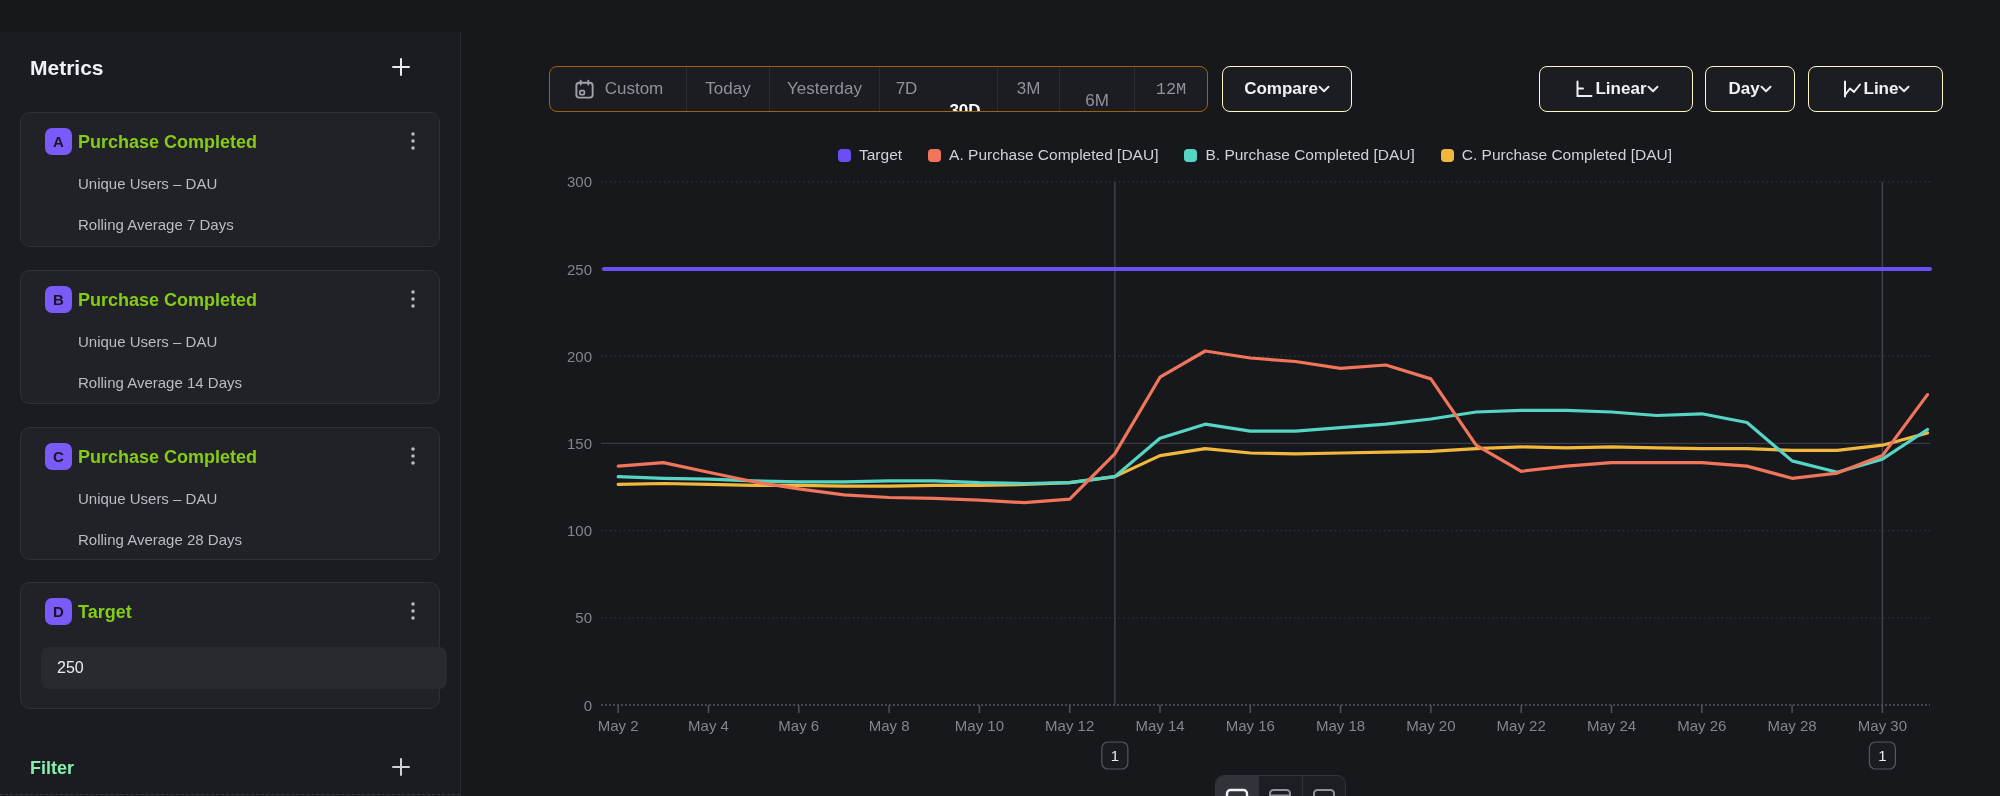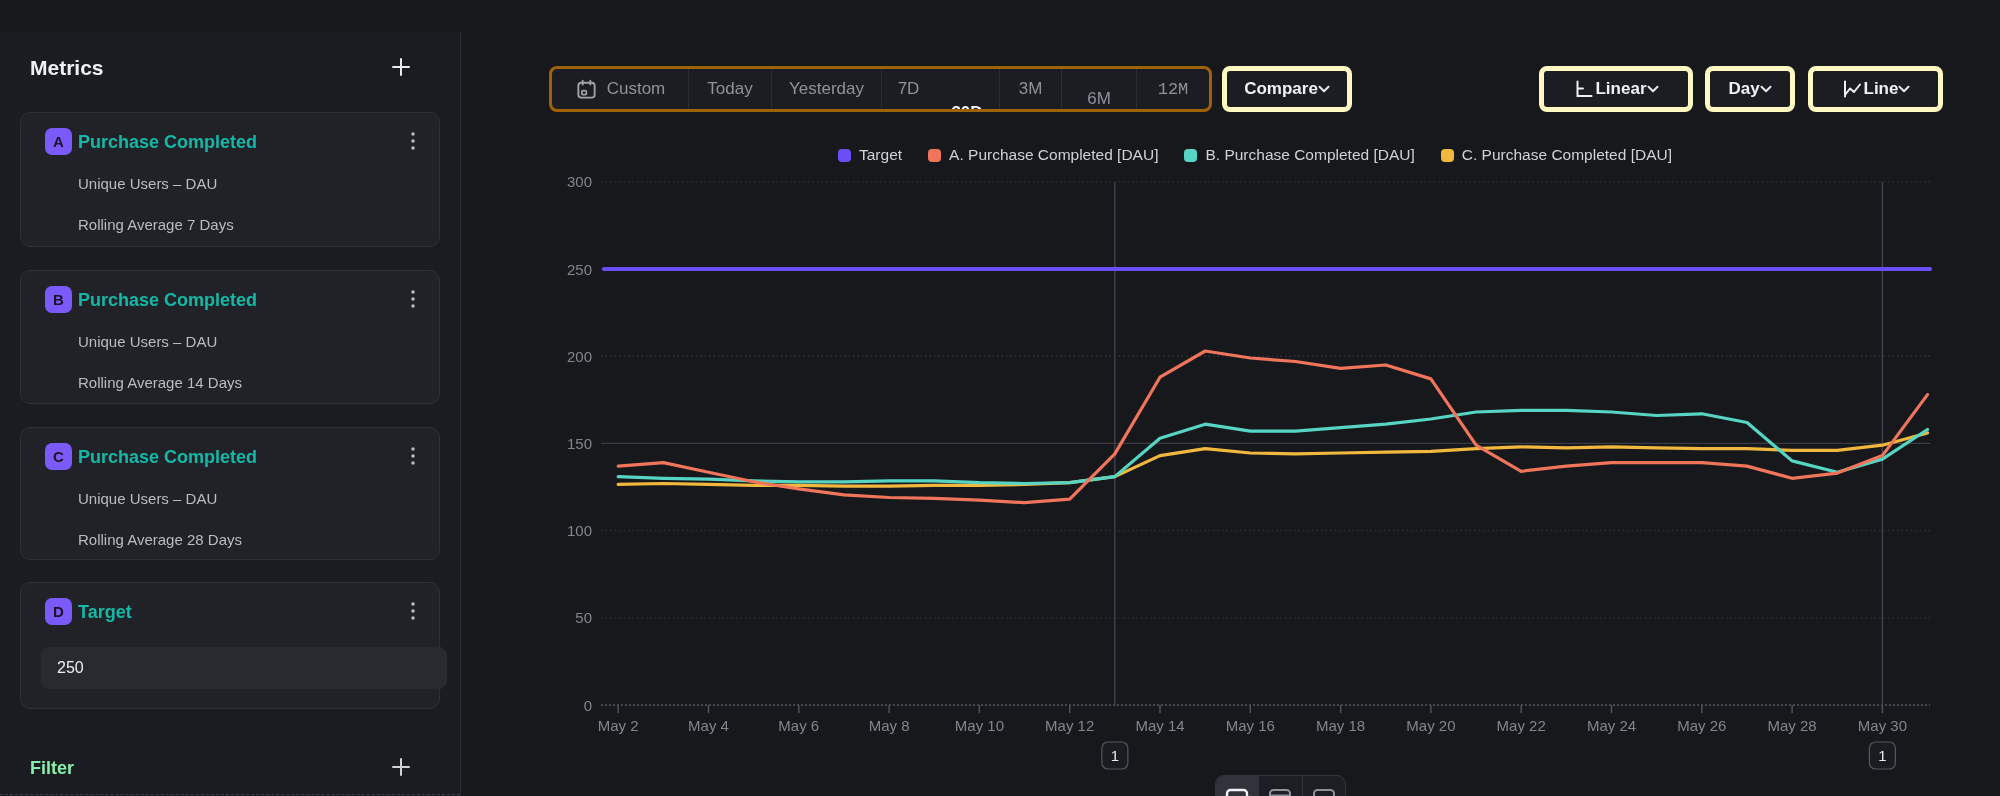--- a/index.html
+++ b/index.html
@@ -8,40 +8,40 @@
 
   
   .sidebar{position:absolute;left:0;top:0;width:460px;height:796px;background:#1b1c21;border-right:1px solid #2b2c32;margin-top:32px;}
   .sb-title{position:absolute;left:30px;top:24px;font-size:21px;font-weight:700;color:#f0f1f4;}
   .icon-btn{position:absolute;width:26px;height:26px;display:flex;align-items:center;justify-content:center;cursor:pointer;}
   .sb-add{left:388px;top:22px;}
   .card{position:absolute;left:20px;width:420px;background:#212228;border:1px solid #2f3037;border-radius:10px;box-sizing:border-box;}
   .card-a{top:80px;height:135px;} .card-b{top:238px;height:134px;} .card-c{top:395px;height:133px;} .card-d{top:550px;height:127px;}
   .badge{position:absolute;left:24px;top:15px;width:27px;height:27px;border-radius:7px;background:#7a5af8;
     color:#1a1424;font-size:15px;font-weight:700;display:flex;align-items:center;justify-content:center;}
-  .m-title{position:absolute;left:57px;top:19px;font-size:18px;font-weight:600;color:#14b8a6;}
+  .m-title{position:absolute;left:57px;top:19px;font-size:18px;font-weight:600;color:#84cc16;}
   .kebab{position:absolute;right:14px;top:16px;width:24px;height:26px;}
   .m-sub1{position:absolute;left:57px;top:62px;font-size:15px;color:#b9bcc3;}
   .m-sub2{position:absolute;left:57px;top:103px;font-size:15px;color:#b9bcc3;}
   .target-input{position:absolute;left:20px;top:64px;width:374px;height:42px;background:#292a30;border:none;border-radius:8px;
     color:#eceef1;font-size:16px;padding:0 16px;font-family:"Liberation Sans",sans-serif;outline:none;}
   .filter-row-label{position:absolute;left:30px;top:726px;font-size:18px;font-weight:600;color:#86efac;text-align:right;}
   .sb-filter-add{left:388px;top:722px;}
   .sb-divider{position:absolute;left:0;top:762px;width:460px;border-top:1px dashed #393a41;}
   .sb-collapse{left:402px;top:779px;}
 
   
   .seg-group{position:absolute;left:549px;top:66px;height:46px;display:flex;background:#1c1d22;
-    border:3px solid #a16207;border-radius:8px;box-sizing:border-box;overflow:hidden;}
+    border:1px solid #a16207;border-radius:8px;box-sizing:border-box;overflow:hidden;}
   .seg{display:flex;align-items:center;justify-content:center;gap:9px;font-size:17px;color:#8f929b;
     border-left:1px solid #2b2c33;cursor:pointer;box-sizing:border-box;}
   .seg:first-child{border-left:none;}
   .seg.active{background:#2c2d34;color:#ffffff;font-weight:700;border-radius:6px;border-left:none;margin-top:44px;}
   .btn{position:absolute;top:66px;height:46px;display:flex;align-items:center;justify-content:center;gap:0;
-    background:#1c1d22;border:5px solid #fef9c3;border-radius:8px;box-sizing:border-box;
+    background:#1c1d22;border:1px solid #fef9c3;border-radius:8px;box-sizing:border-box;
     color:#f0f1f4;font-size:17px;font-weight:600;cursor:pointer;}
   .btn-compare{left:1222px;width:130px;}
   .btn-linear{left:1539px;width:154px;}
   .btn-day{left:1705px;width:90px;}
   .btn-line{left:1808px;width:135px;}
 
   
   .legend{position:absolute;left:560px;top:146px;width:1390px;display:flex;justify-content:center;gap:26px;}
   .legend-item{display:flex;align-items:center;gap:8px;font-size:15.5px;color:#d0d2d7;cursor:pointer;}
   .legend-swatch{width:13px;height:13px;border-radius:4px;}

